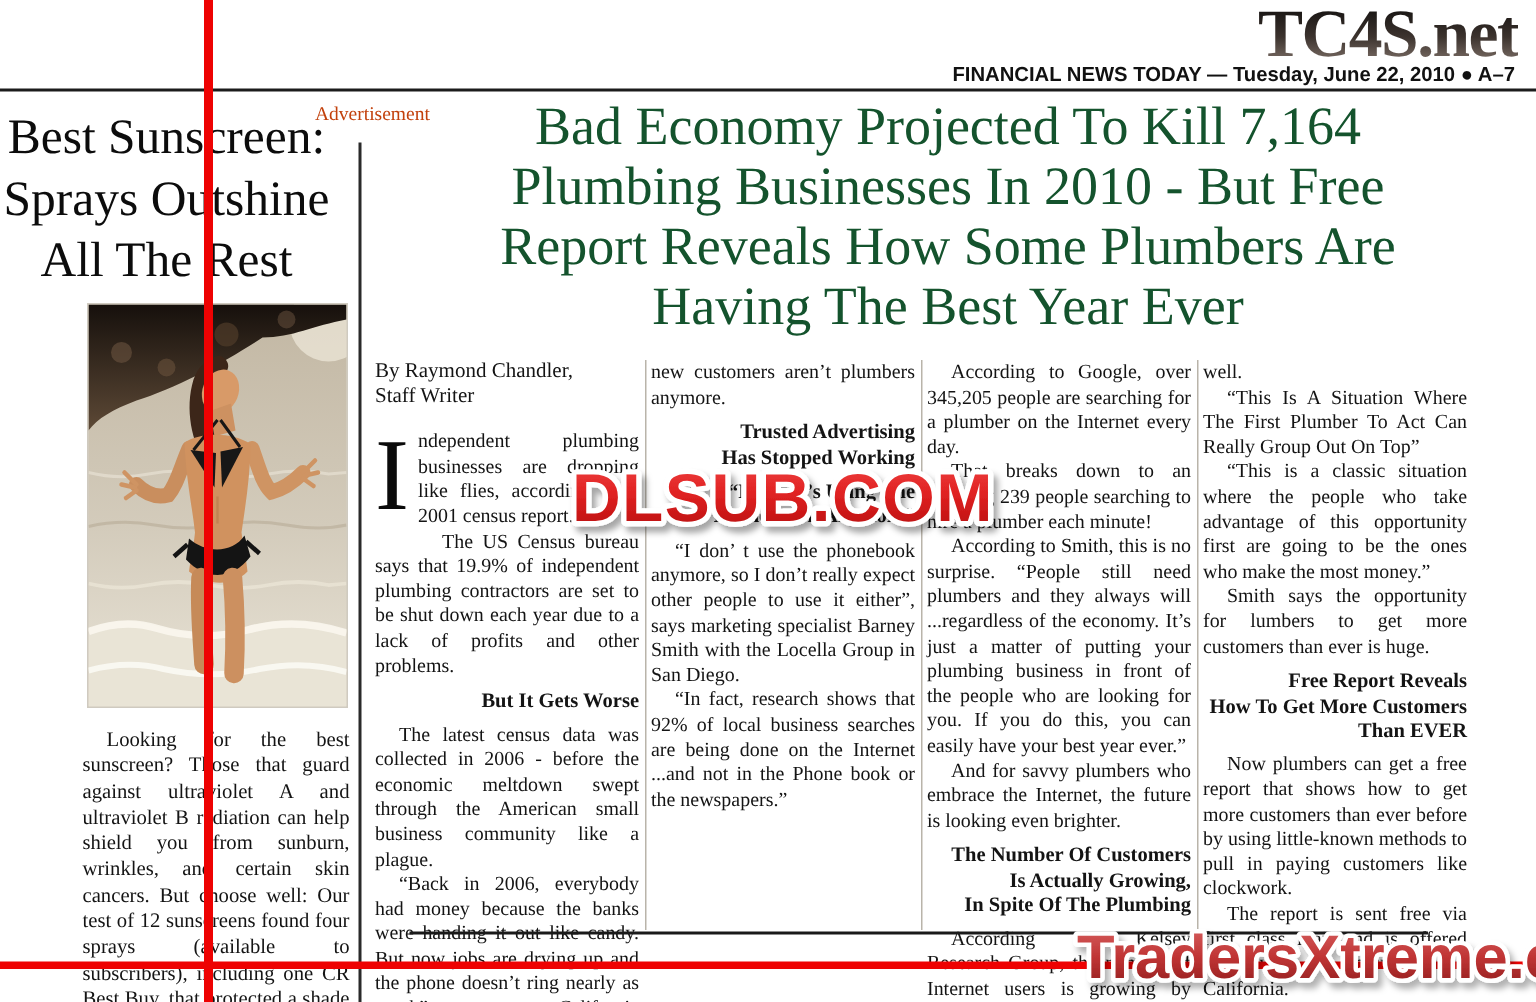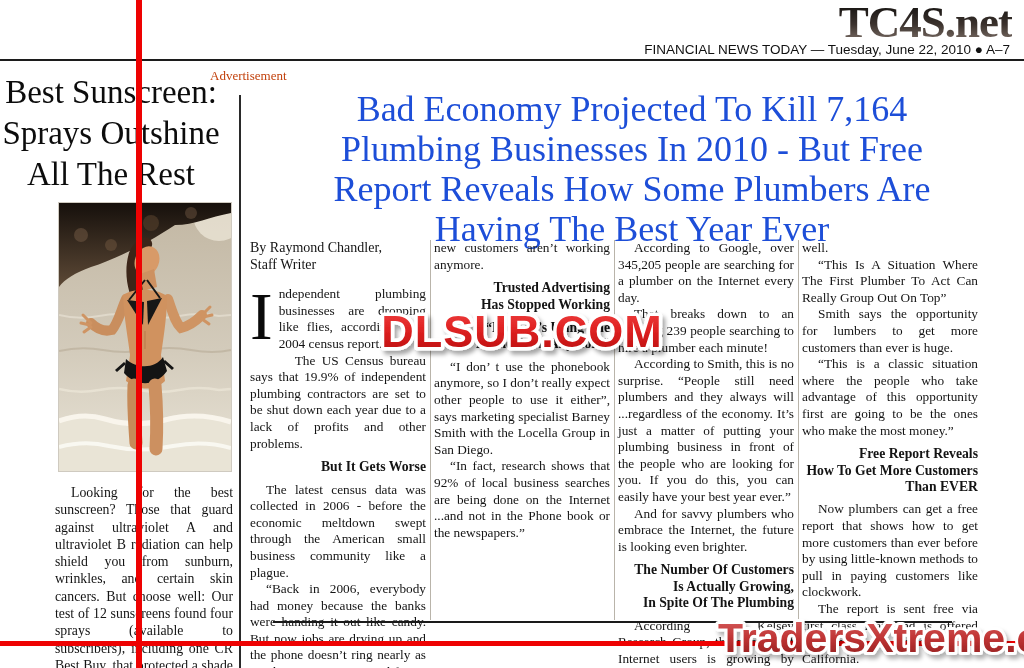--- a/index.html
+++ b/index.html
@@ -7,38 +7,38 @@
        font-family:"Liberation Serif","DejaVu Serif",serif;color:#141414;}
   .page{position:absolute;inset:0;width:1024px;height:550px;background:#fff;}
 
   
   .logo{position:absolute;top:-4px;right:12px;font-family:"Liberation Serif",serif;
         font-weight:bold;font-size:45px;letter-spacing:-1px;
         background:linear-gradient(180deg,#0d0c0b 8%,#3c332e 55%,#92837a 100%);
         -webkit-background-clip:text;background-clip:text;color:#2b2522;
         -webkit-text-fill-color:transparent;}
   .dateline{position:absolute;top:42px;right:14px;font-family:"Liberation Sans",sans-serif;
-        font-weight:normal;font-size:13.5px;color:#111;}
+        font-weight:bold;font-size:13.5px;color:#111;}
   .header-rule{position:absolute;top:59px;left:0;width:1024px;height:2px;background:#1c1c1c;}
 
   
   .sun-headline{position:absolute;left:-18px;top:72px;width:258px;text-align:center;
         font-size:33px;line-height:41px;color:#0c0c0c;}
   .photo{position:absolute;left:58px;top:202px;width:172px;height:268px;
         border:1px solid #cfcac0;background:#d6cfc0;}
   .photo svg{display:block;}
   .sun-body{position:absolute;left:55px;top:484px;width:178px;font-size:13.8px;
         line-height:17.3px;text-align:justify;text-indent:16px;hyphens:auto;}
 
   .adv-label{position:absolute;left:210px;top:68px;font-size:13px;color:#c2410c;}
   .v-divider{position:absolute;left:239px;top:95px;width:2px;height:573px;background:#2a2a2a;}
 
   
-  .main-headline{position:absolute;left:250px;top:89px;width:764px;text-align:center;
-        font-size:36px;line-height:40px;color:#1d4ed8;}
+  .main-headline{position:absolute;left:250px;top:64px;width:764px;text-align:center;
+        font-size:36px;line-height:40px;color:#14532d;}
 
   
   .cols{position:absolute;left:250px;top:240px;width:728px;display:flex;gap:8px;}
   .col{width:176px;font-size:13.3px;line-height:16.6px;text-align:justify;hyphens:auto;}
   .col p{margin:0;text-indent:16px;}
   .col p.ni{text-indent:0;}
   .byline{text-indent:0 !important;white-space:pre-line;margin:0 0 13px 0 !important;
         font-size:14px;}
   .sub{font-weight:bold;text-align:right;font-size:13.7px;line-height:16.4px;
         margin:7px 0 6px 0;white-space:pre-line;}
@@ -133,29 +133,29 @@
     <div>Bad Economy Projected To Kill 7,164</div>
     <div>Plumbing Businesses In 2010 - But Free</div>
     <div>Report Reveals How Some Plumbers Are</div>
     <div>Having The Best Year Ever</div>
   </div>
 
   <div class="cols">
     <div class="col">
       <p class="byline">By Raymond Chandler,
 Staff Writer</p>
-      <p class="ni"><span class="dropcap">I</span><span>ndependent plumbing businesses are dropping like flies, according to a 2004 census report.</span></p>
+      <p class="ni"><span class="dropcap">I</span><span>ndependent plumbing businesses are dropping like flies, according to a 2001 census report.</span></p>
       <p>The US Census bureau says that 19.9% of independent plumbing contractors are set to be shut down each year due to a lack of profits and other problems.</p>
       <div class="sub">But It Gets Worse</div>
       <p>The latest census data was collected in 2006 - before the economic meltdown swept through the American small business community like a plague.</p>
       <p>“Back in 2006, everybody had money because the banks were handing it out like candy. But now jobs are drying up and the phone doesn’t ring nearly as much”, says one California plumber who asked not to be named.</p>
 
     </div>
     <div class="col">
-      <p class="ni">new customers aren’t working anymore.</p>
+      <p class="ni">new customers aren’t plumbers anymore.</p>
       <div class="sub">Trusted Advertising
 Has Stopped Working</div>
       <div class="sub">“Nobody’s Using The
 Phone Book Anymore”</div>
       <p>“I don’ t use the phonebook anymore, so I don’t really expect other people to use it either”, says marketing specialist Barney Smith with the Locella Group in San Diego.</p>
       <p>“In fact, research shows that 92% of local business searches are being done on the Internet ...and not in the Phone book or the newspapers.”</p>
 
     </div>
     <div class="col">
       <p>According to Google, over 345,205 people are searching for a plumber on the Internet every day.</p>
@@ -164,22 +164,22 @@
       <p>And for savvy plumbers who embrace the Internet, the future is looking even brighter.</p>
       <div class="sub">The Number Of Customers
 Is Actually Growing,
 In Spite Of The Plumbing</div>
       <p>According to Kelsey Research Group, the number of Internet users is growing by 18% per year.</p>
 
     </div>
     <div class="col">
       <p class="ni">well.</p>
       <p>“This Is A Situation Where The First Plumber To Act Can Really Group Out On Top”</p>
+      <p>“This is a classic situation where the people who take advantage of this opportunity first are going to be the ones who make the most money.”</p>
       <p>Smith says the opportunity for lumbers to get more customers than ever is huge.</p>
-      <p>“This is a classic situation where the people who take advantage of this opportunity first are going to be the ones who make the most money.”</p>
       <div class="sub">Free Report Reveals
 How To Get More Customers
 Than EVER</div>
       <p>Now plumbers can get a free report that shows how to get more customers than ever before by using little-known methods to pull in paying customers like clockwork.</p>
       <p>The report is sent free via first class mail and is offered exclusively to plumbers in California.</p>
       <p>To request a copy, simply call 858-227-9248 for a 24-hour free recorded message. Or, log on to www.MoneyForPlumbers.com</p>
     </div>
   </div>
 
   <div class="col-rule" style="left:430px"></div>

